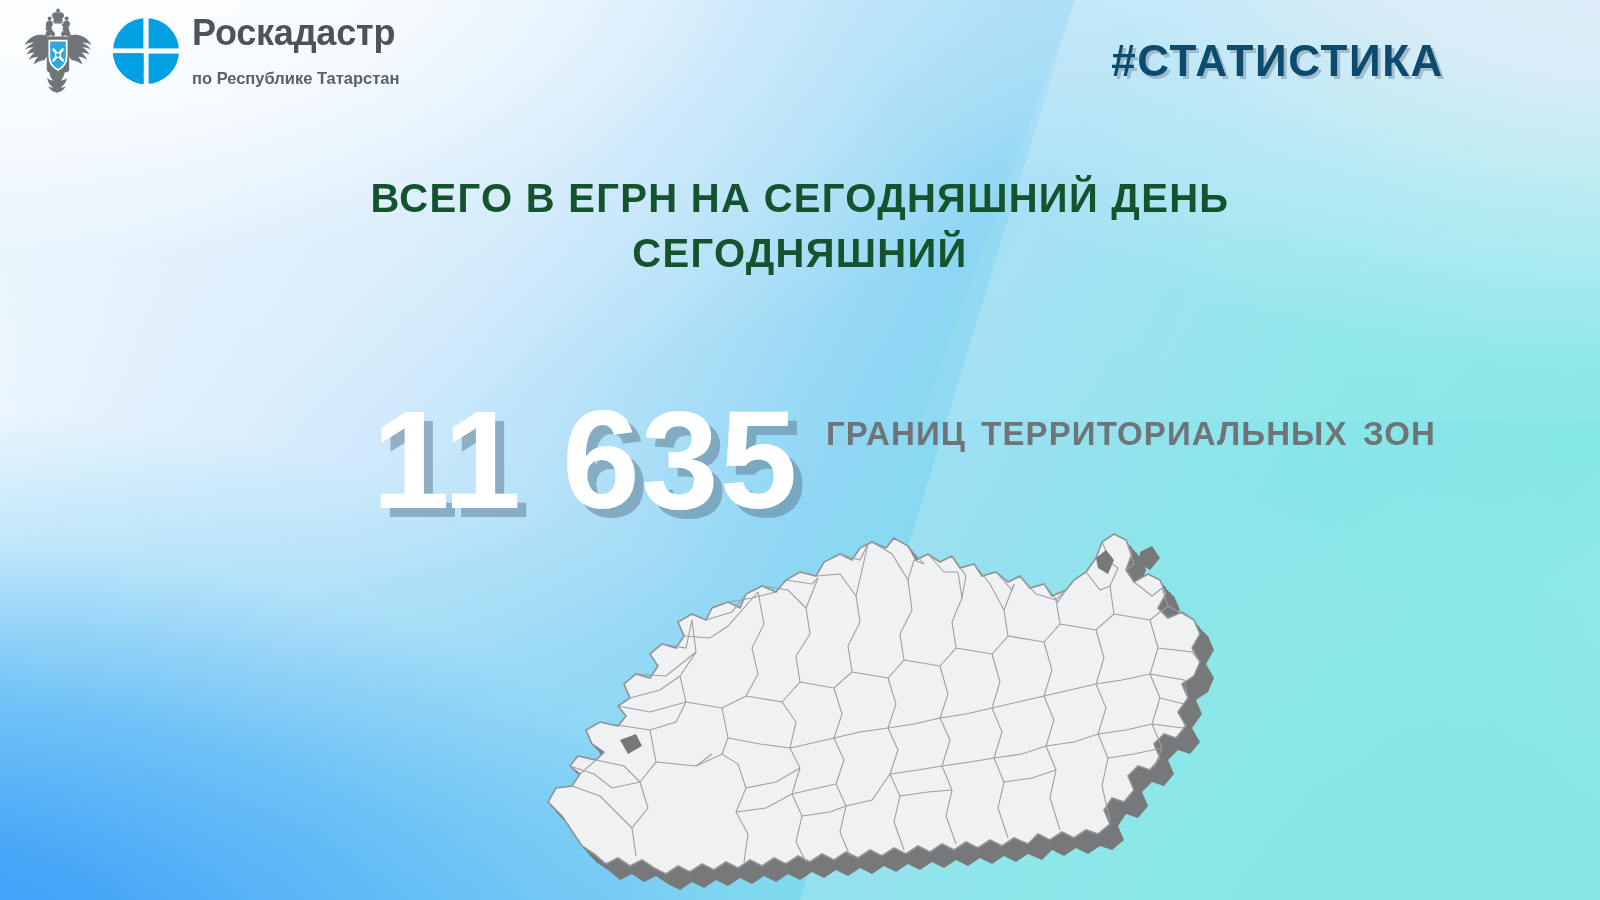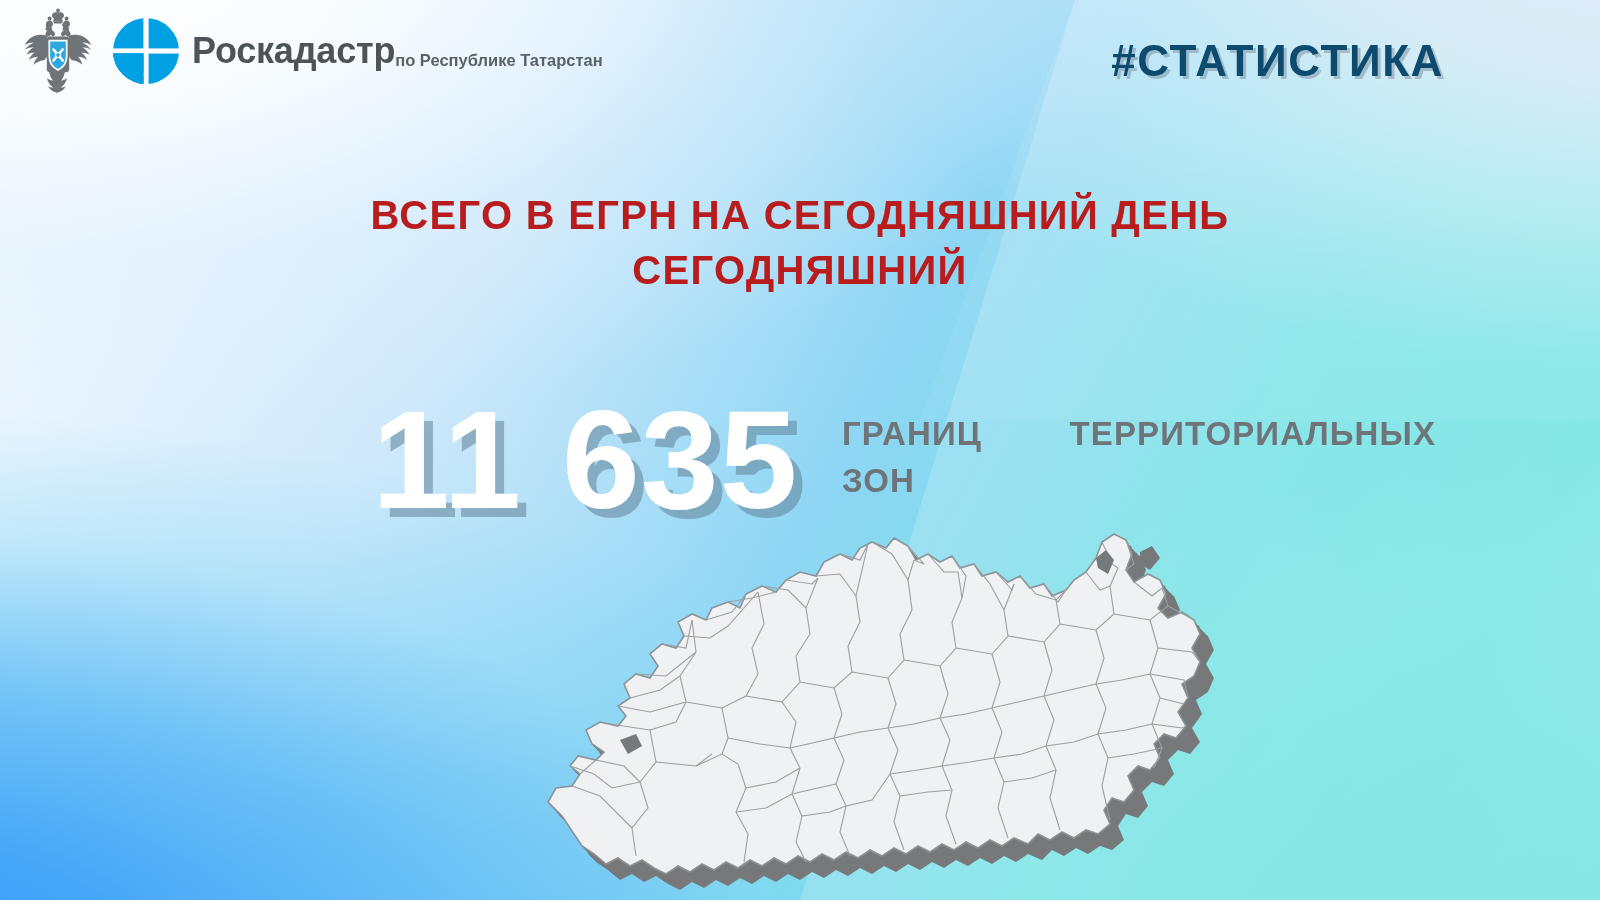--- a/index.html
+++ b/index.html
@@ -92,21 +92,21 @@
   .logo-block {
     position: absolute;
     left: 16px;
     top: 8px;
     display: flex;
     align-items: center;
     gap: 10px;
   }
   .eagle { width: 84px; height: 86px; display: block; }
   .mark  { width: 72px; height: 72px; display: block; }
-  .wordmark { display: flex; flex-direction: row; justify-content: flex-end; }
+  .wordmark { display: flex; flex-direction: column; justify-content: flex-end; }
   .wordmark-main {
     font-size: 36px;
     font-weight: bold;
     color: #4c5458;
     line-height: 1.02;
     letter-spacing: -0.2px;
     white-space: nowrap;
   }
   .wordmark-sub {
     font-size: 16.5px;
@@ -127,26 +127,26 @@
     color: #0c4a6e;
     letter-spacing: 1.6px;
     white-space: nowrap;
     text-shadow: 3px 3px 0 rgba(120,135,155,0.48);
   }
 
   
   .heading {
     position: absolute;
     left: 300px;
-    top: 188px;
+    top: 171px;
     width: 1000px;
     text-align: center;
     font-size: 40px;
     font-weight: bold;
-    color: #b91c1c;
+    color: #14532d;
     line-height: 1.38;
     letter-spacing: 1.3px;
   }
 
   
   .figure-row {
     position: absolute;
     left: 0;
     top: 395px;
     width: 1584px;
@@ -170,21 +170,21 @@
     top: 16px;
     width: 610px;
     font-size: 33px;
     font-weight: bold;
     color: #6e7478;
     line-height: 1.42;
     letter-spacing: 1.1px;
     text-align: justify;
     text-align-last: justify;
   }
-  .figure-label .lbl-inner { display: block; margin-left: 16px; }
+  .figure-label .lbl-inner { display: block; }
 
   
   .map-wrap {
     position: absolute;
     left: 500px;
     top: 516px;
     width: 740px;
     height: 390px;
   }
   .map-svg { width: 100%; height: 100%; display: block; }

